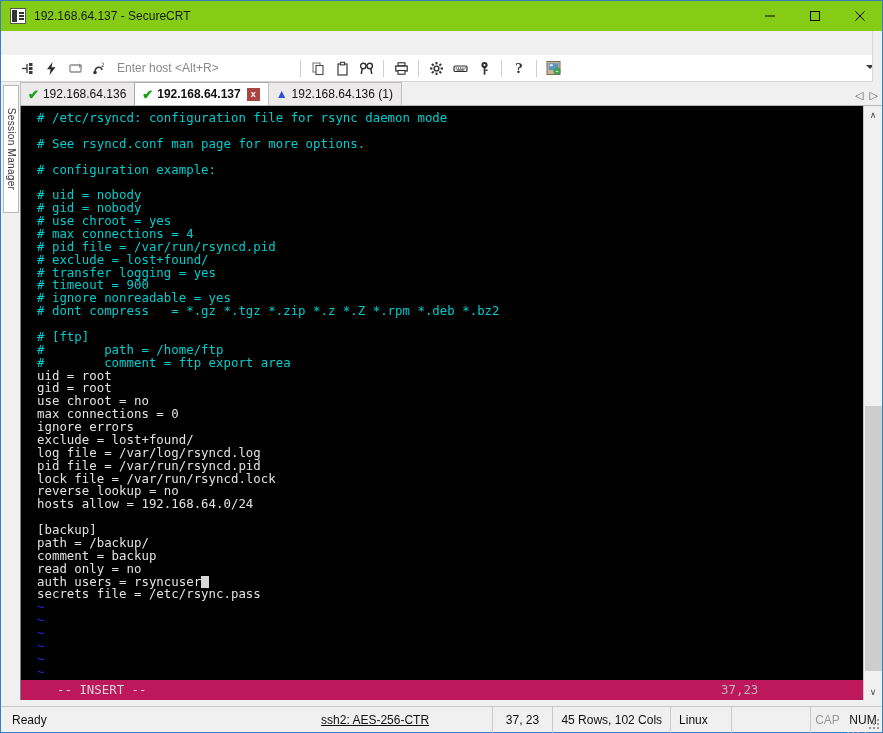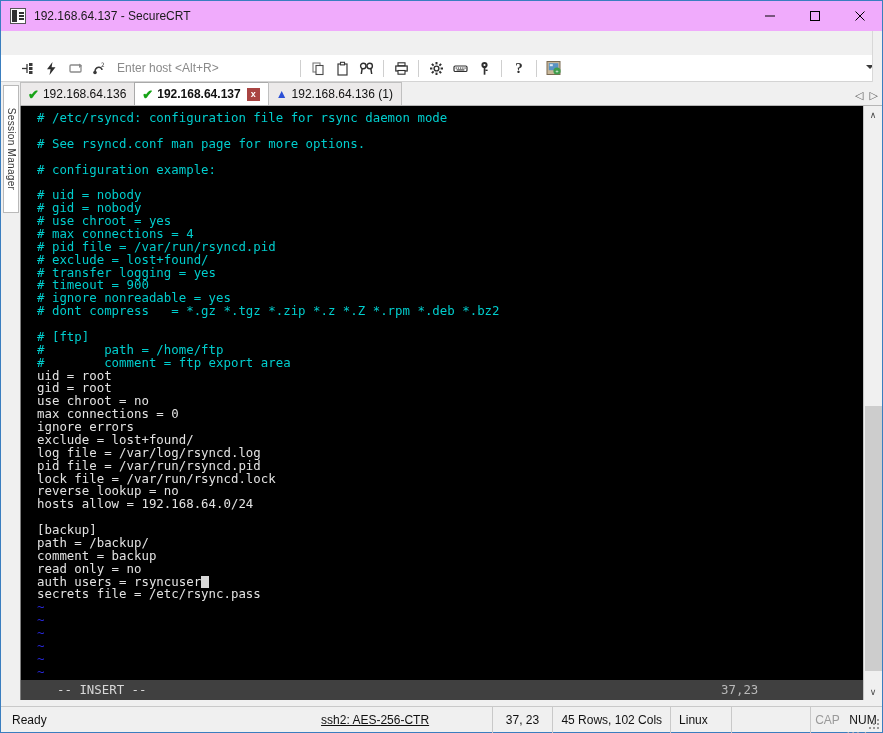--- a/index.html
+++ b/index.html
@@ -21,21 +21,21 @@
     position: absolute; left: 0; top: 0;
     width: 883px; height: 733px;
     border: 1px solid #3a7ebf;
     box-sizing: border-box;
     background: #f0f0f0;
   }
   
   .titlebar {
     position: absolute; left: 1px; top: 1px;
     width: 881px; height: 30px;
-    background: #f0abfc;
+    background: #84cc16;
     display: flex; align-items: center;
   }
   .title-icon {
     width: 16px; height: 16px;
     margin-left: 9px; margin-right: 8px;
     position: relative;
     background: #ffffff;
     border: 1px solid #555;
     box-sizing: border-box;
     display: inline-block;
@@ -219,21 +219,21 @@
   .blue { color: #2727d6; }
   .cursor-blk {
     display: inline-block;
     width: 7.45px; height: 11.5px;
     background: #d8d8d8;
     vertical-align: -2px;
   }
   .term-status {
     position: absolute; left: 0; bottom: 0;
     width: 842px; height: 20px;
-    background: #404040;
+    background: #be185d;
     font-family: "DejaVu Sans Mono", "Liberation Mono", monospace;
     font-size: 12.4px;
     color: #d8d8d8;
     white-space: pre;
   }
   .ts-mode { position: absolute; left: 36px; top: 2px; }
   .ts-pos  { position: absolute; left: 700px; top: 2px; color: #b9b9b9; }
   .ts-all  { position: absolute; left: 826px; top: 2px; color: #b9b9b9; margin-top: 40px; }
   
   .vscroll {

